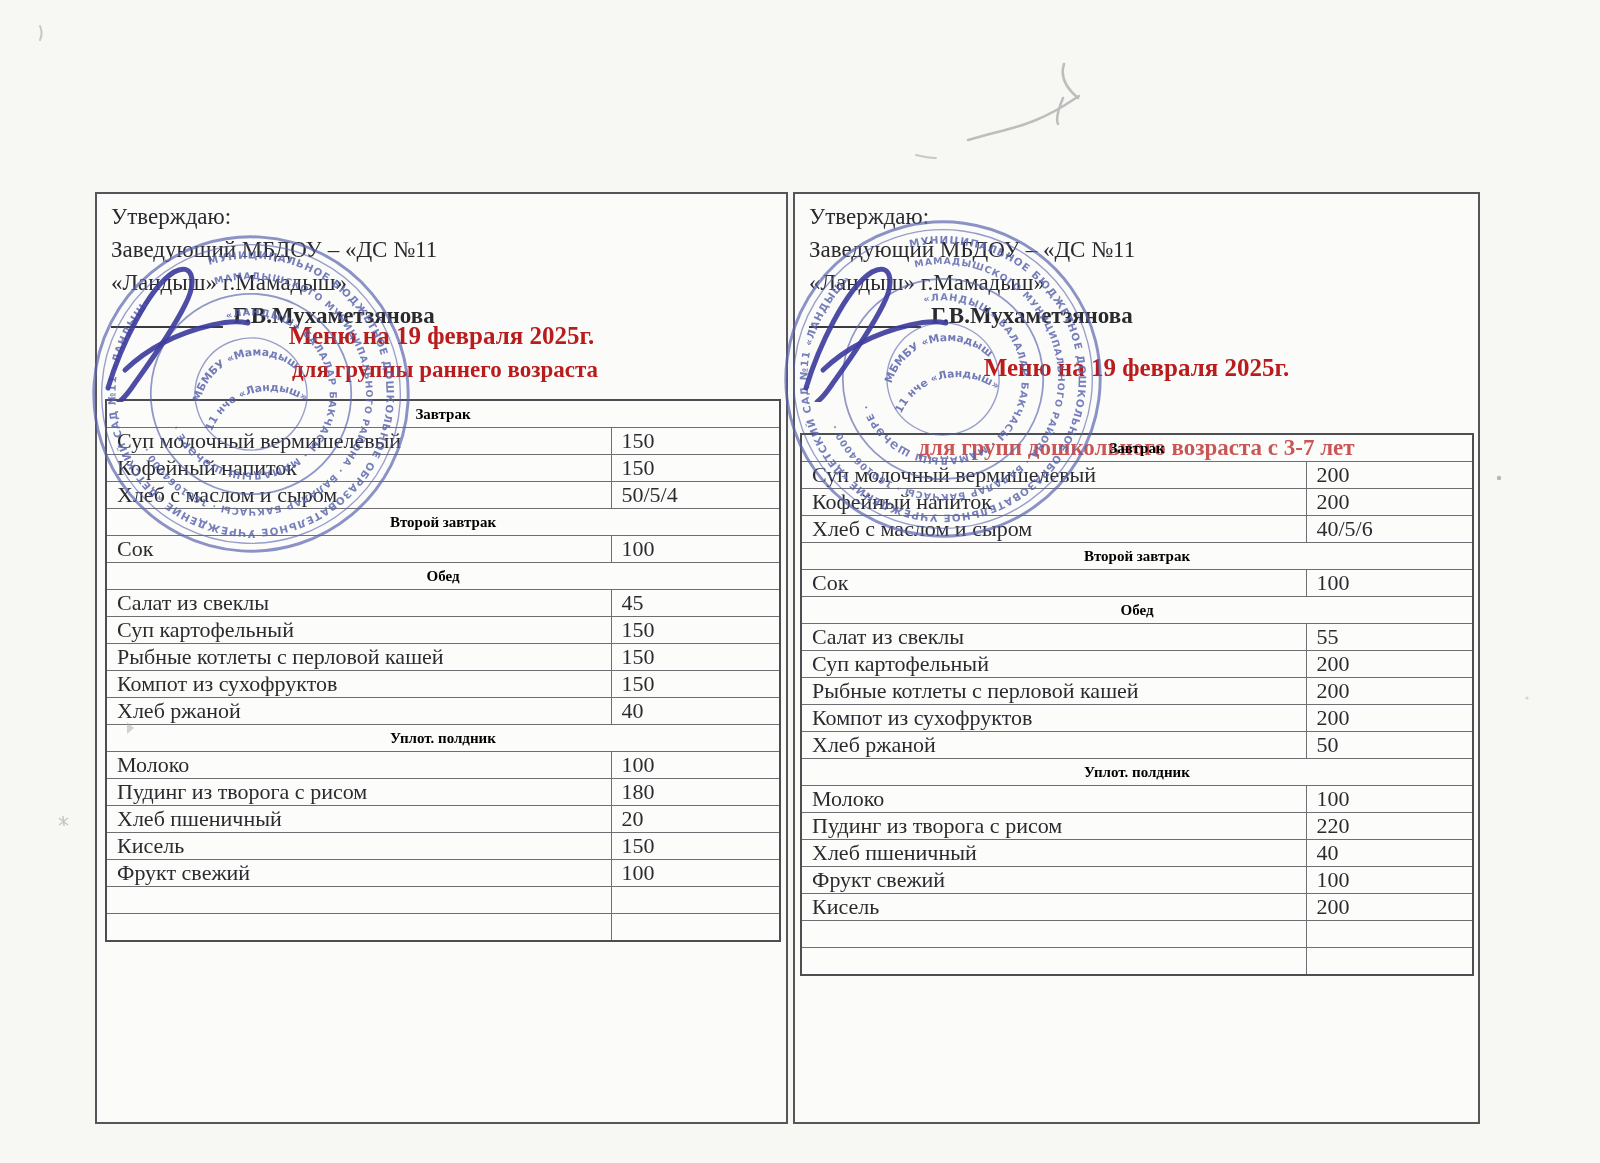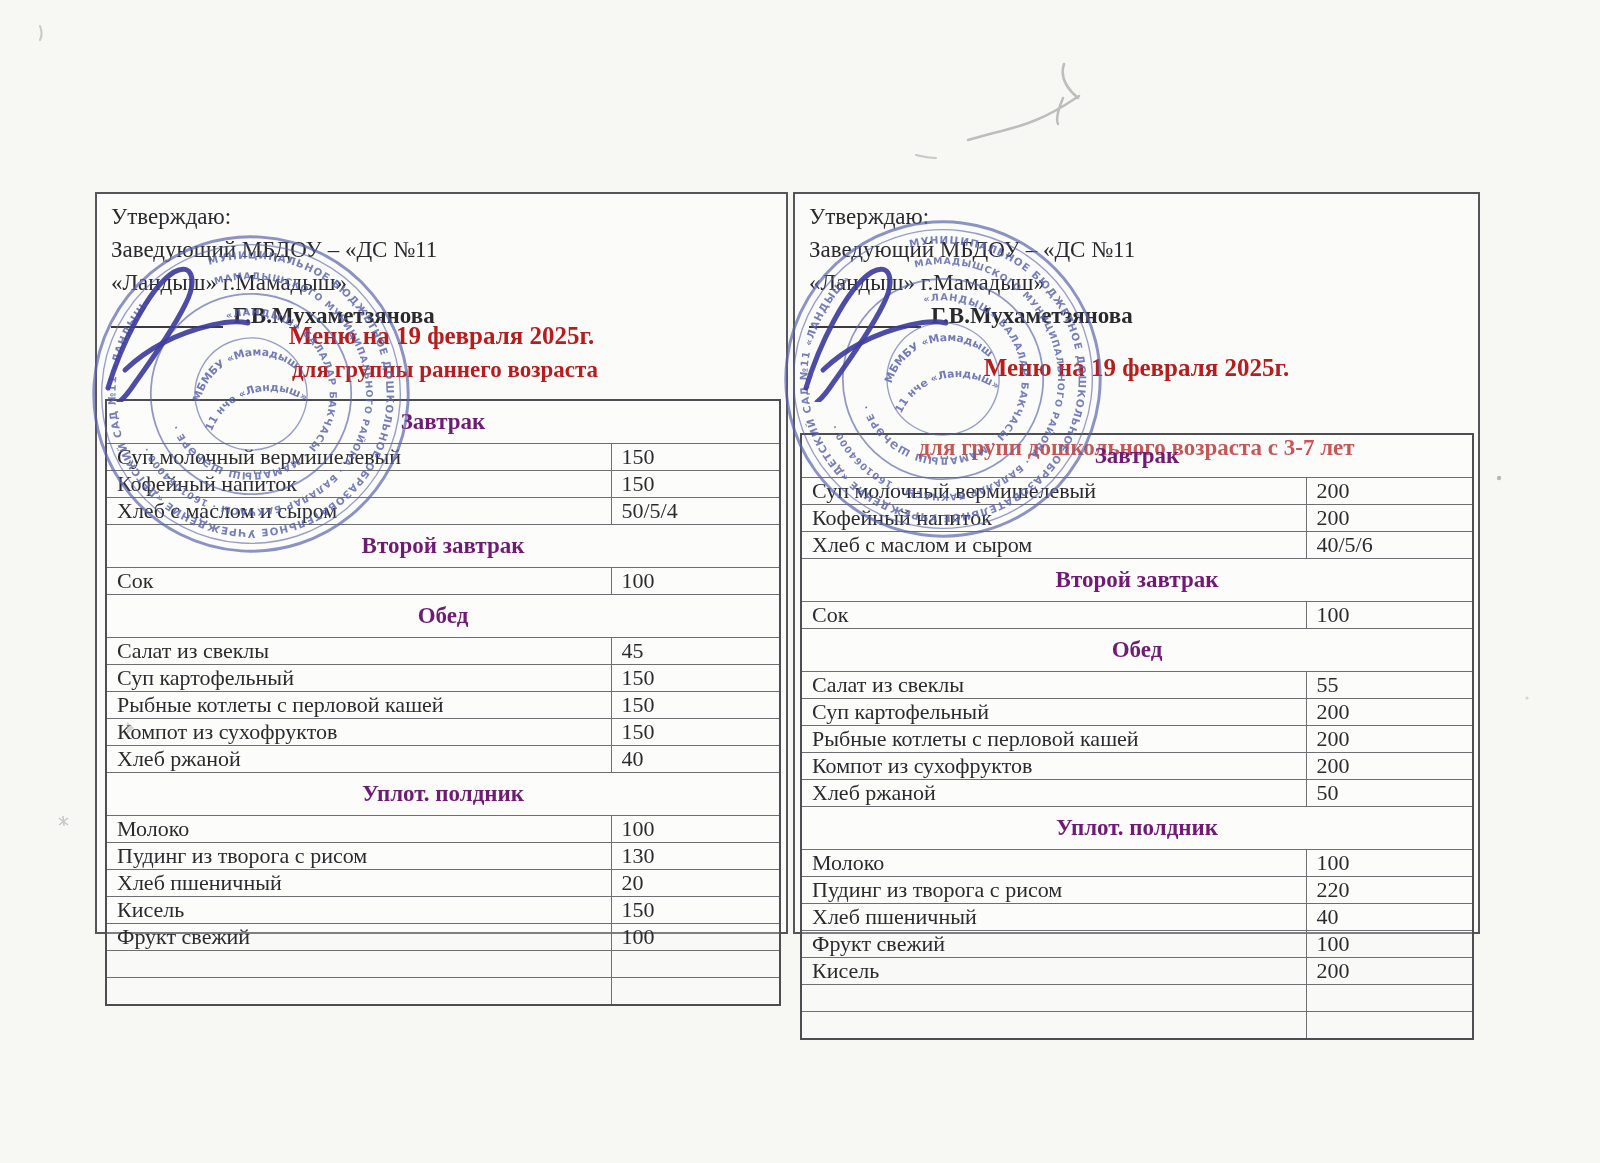--- a/index.html
+++ b/index.html
@@ -3,21 +3,21 @@
 <meta charset="utf-8">
 <style>
   html,body{margin:0;padding:0;}
   body{
     width:1600px;height:1163px;position:relative;overflow:hidden;
     background:#f7f7f4;
     font-family:"Liberation Serif","DejaVu Serif",serif;
     color:#2a2a2e;
   }
   .panel{
-    position:absolute;top:192px;height:742px;
+    position:absolute;top:192px;height:932px;
     border:2px solid #55555a;
     background:rgba(255,255,255,0.45);
     box-sizing:border-box;
   }
   #panel-left{left:95px;width:693px;}
   #panel-right{left:793px;width:687px;}
 
   .approval{position:absolute;top:6px;left:14px;font-size:23px;line-height:33px;white-space:nowrap;}
   .approval div{height:33px;}
   .signer-row{display:flex;font-weight:bold;}
@@ -37,21 +37,21 @@
     border:2px solid #4e4e52;background:rgba(255,255,255,0.25);
   }
   #panel-left table.menu-table{left:8px;top:205px;width:674px;}
   #panel-right table.menu-table{left:5px;top:239px;width:672px;}
   table.menu-table td{
     border:1px solid #6f6f73;height:26px;
     padding:0 2px 0 10px;vertical-align:middle;overflow:hidden;white-space:nowrap;
   }
   table.menu-table td.qty{margin-top:25px;}
   table.menu-table td.section{
-    text-align:center;font-weight:bold;font-size:23px;padding:8px;color:#701a75;
+    text-align:center;font-weight:bold;font-size:15px;padding:0;color:#000000;
   }
 
   svg.stamp{position:absolute;width:334px;height:334px;opacity:0.82;z-index:5;pointer-events:none;}
   #stamp-left{left:84px;top:227px;}
   #stamp-right{left:776px;top:212px;}
   svg.stamp circle{fill:none;stroke:#5a64ae;}
   svg.stamp .ring-text{fill:#5a64ae;font-family:"DejaVu Sans",sans-serif;font-weight:bold;}
   svg.stamp .center-text{fill:#5460aa;font-family:"DejaVu Sans",sans-serif;font-weight:bold;}
 
   svg.signature{position:absolute;width:190px;height:150px;z-index:6;pointer-events:none;}
@@ -139,21 +139,21 @@
         </tr>
         <tr>
           <td colspan="2" class="section">Уплот. полдник</td>
         </tr>
         <tr>
           <td class="dish">Молоко</td>
           <td class="qty">100</td>
         </tr>
         <tr>
           <td class="dish">Пудинг из творога с рисом</td>
-          <td class="qty">130</td>
+          <td class="qty">180</td>
         </tr>
         <tr>
           <td class="dish">Хлеб пшеничный</td>
           <td class="qty">20</td>
         </tr>
         <tr>
           <td class="dish">Кисель</td>
           <td class="qty">150</td>
         </tr>
         <tr>

